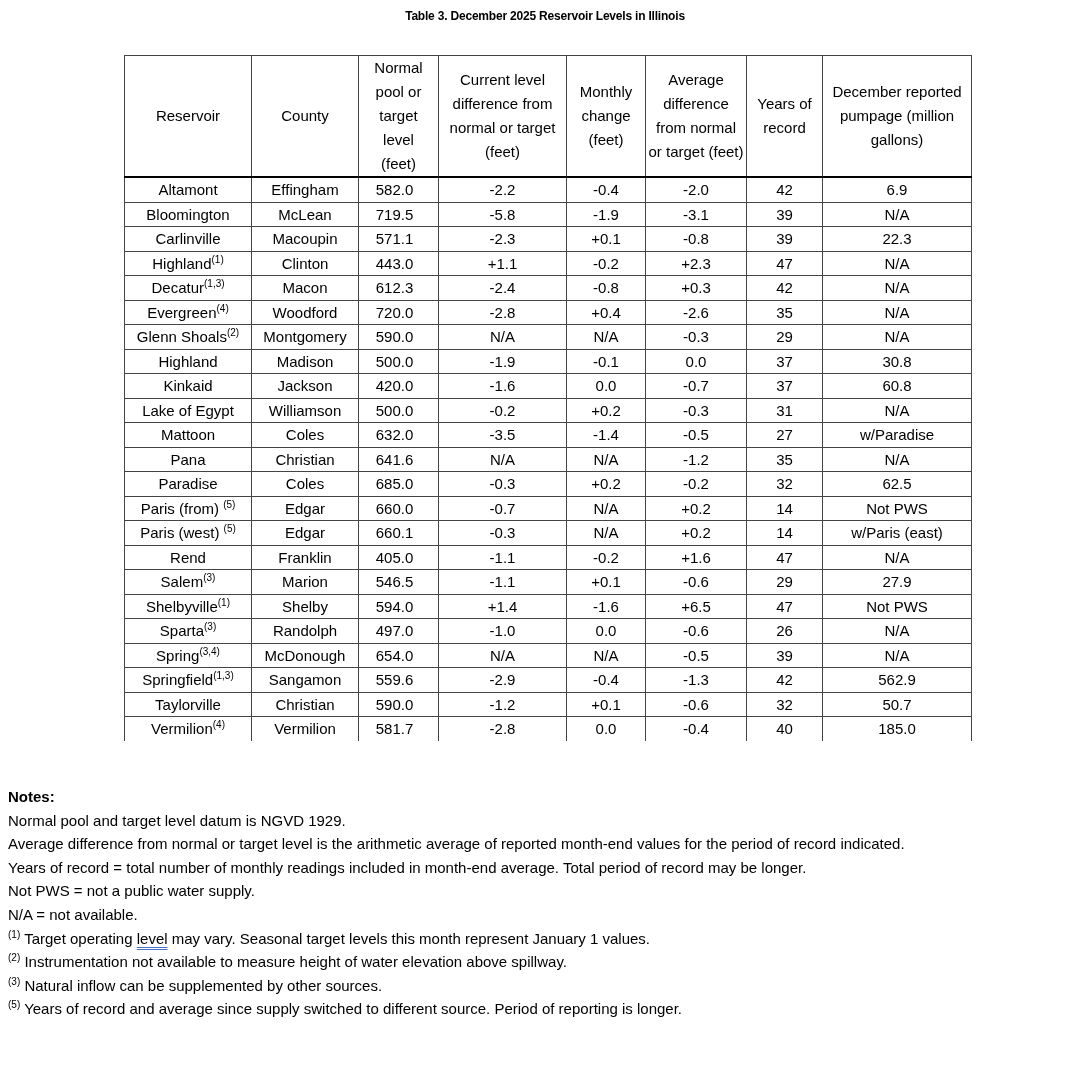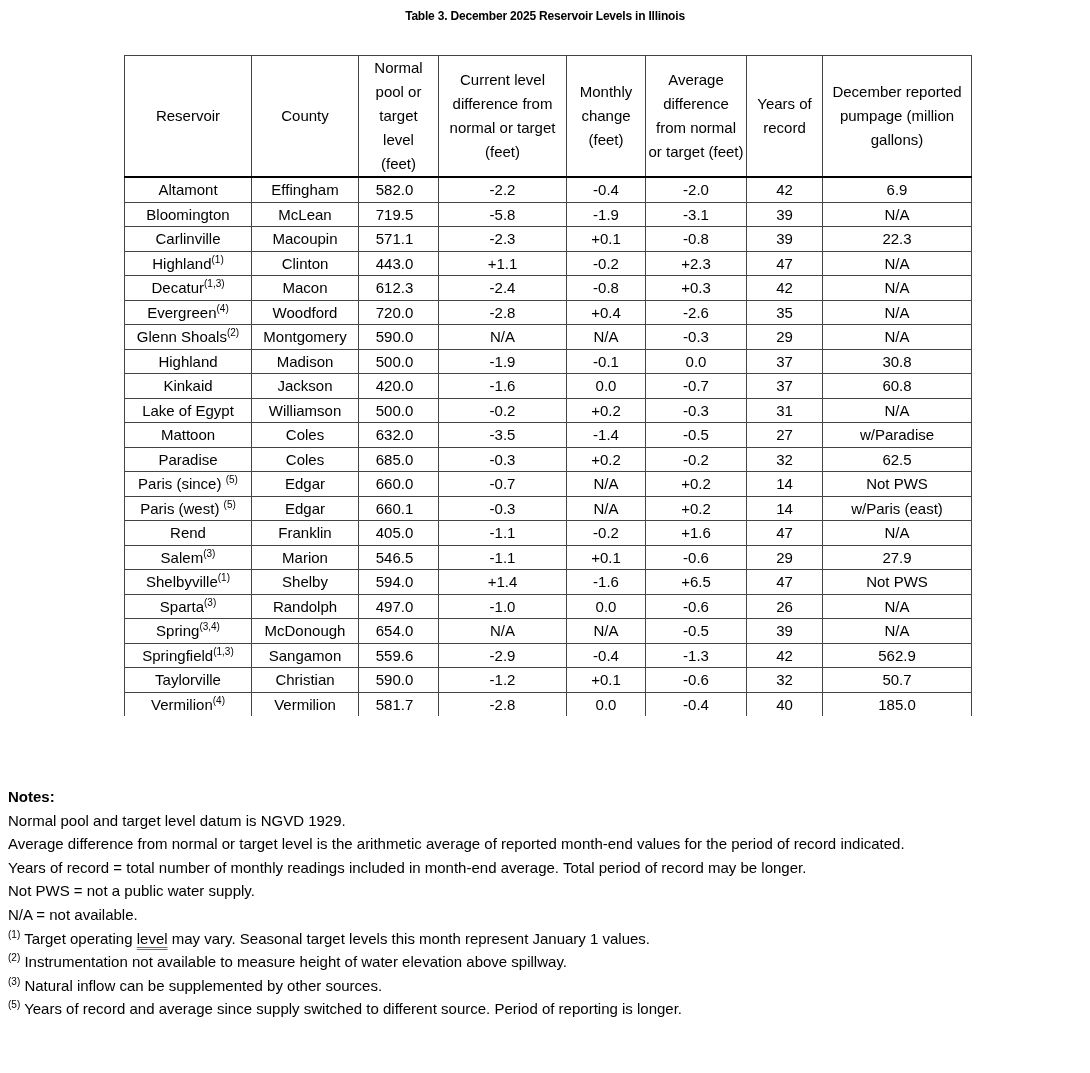--- a/index.html
+++ b/index.html
@@ -171,31 +171,41 @@
         <td><span>Mattoon</span><sup></sup></td>
         <td>Coles</td>
         <td class="num">632.0</td>
         <td>-3.5</td>
         <td>-1.4</td>
         <td>-0.5</td>
         <td>27</td>
         <td>w/Paradise</td>
       </tr>
       <tr>
+        <td><span>Pana</span><sup></sup></td>
+        <td>Christian</td>
+        <td class="num">641.6</td>
+        <td>N/A</td>
+        <td>N/A</td>
+        <td>-1.2</td>
+        <td>35</td>
+        <td>N/A</td>
+      </tr>
+      <tr>
         <td><span>Paradise</span><sup></sup></td>
         <td>Coles</td>
         <td class="num">685.0</td>
         <td>-0.3</td>
         <td>+0.2</td>
         <td>-0.2</td>
         <td>32</td>
         <td>62.5</td>
       </tr>
       <tr>
-        <td><span>Paris (since) </span><sup>(5)</sup></td>
+        <td><span>Paris (from) </span><sup>(5)</sup></td>
         <td>Edgar</td>
         <td class="num">660.0</td>
         <td>-0.7</td>
         <td>N/A</td>
         <td>+0.2</td>
         <td>14</td>
         <td>Not PWS</td>
       </tr>
       <tr>
         <td><span>Paris (west) </span><sup>(5)</sup></td>

